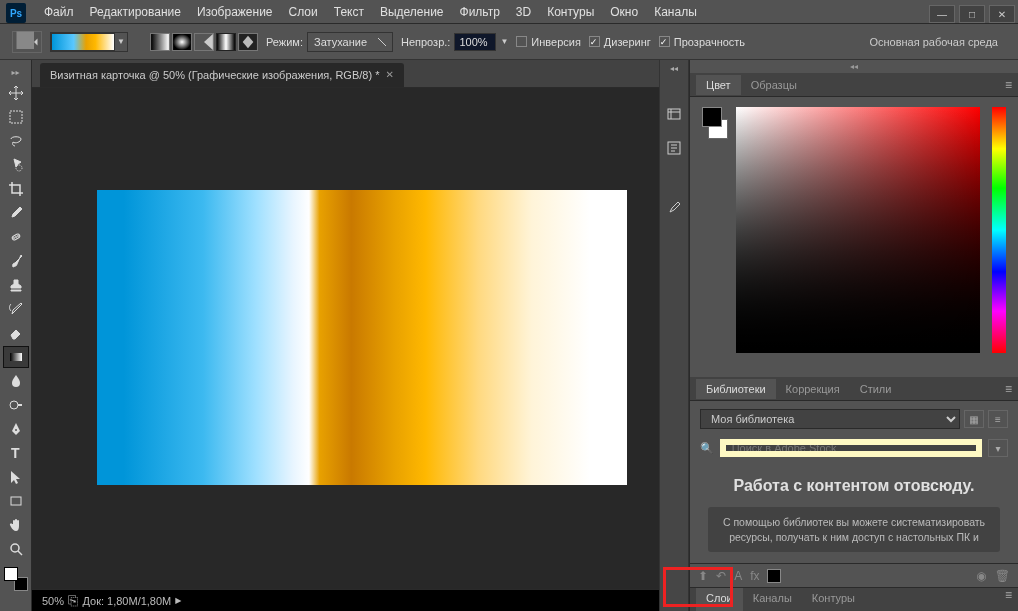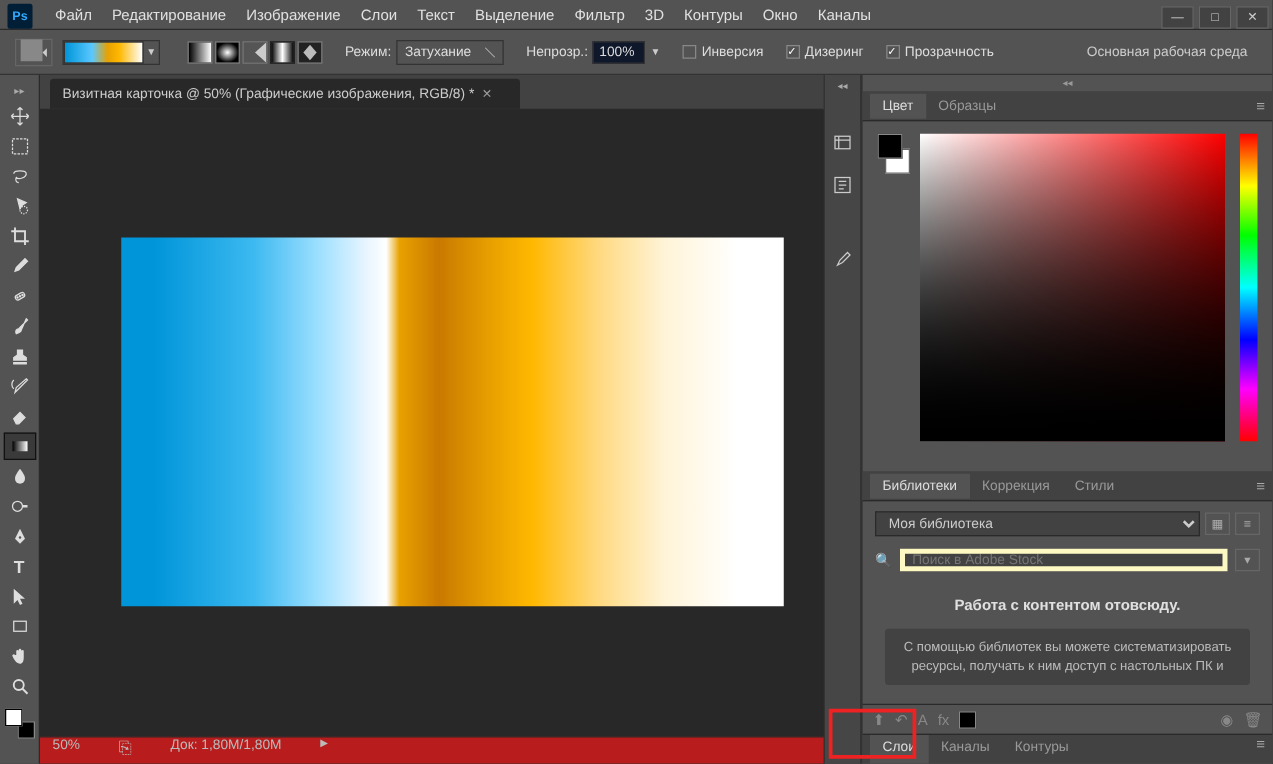--- a/index.html
+++ b/index.html
@@ -9,66 +9,66 @@
 .menu-item{padding:4px 8px;cursor:default;font-size:12px;color:#e0e0e0}
 .win-controls{margin-left:auto;display:flex;gap:0;padding-right:3px}
 .win-btn{width:26px;height:18px;background:#424242;border:1px solid #666;margin-left:4px;display:flex;align-items:center;justify-content:center;color:#ccc;font-size:10px}
 .options-bar{height:36px;background:#535353;border-bottom:1px solid #333;display:flex;align-items:center;padding:0 12px;gap:8px}
 .tool-preset{width:30px;height:22px;background:#535353;border:1px solid #666;display:flex;align-items:center;justify-content:center}
 .gradient-sample{width:64px;height:18px;background:linear-gradient(90deg,#0095d9 0%,#5ac8ff 35%,#e8a100 55%,#ffb800 70%,#fff 100%);border:1px solid #333}
 .grad-type-btns{display:flex;gap:2px;margin-left:14px}
 .grad-type{width:20px;height:18px;background:#535353;border:1px solid #777;position:relative}
 .grad-type.active{background:#3a3a3a;border:1px solid #222}
 .grad-type svg{width:100%;height:100%}
-.opt-group{display:flex;align-items:center;gap:4px;margin-left:10px;color:#ddd}
+.opt-group{display:flex;align-items:center;gap:4px;color:#ddd}
 .opt-select{height:20px;background:#535353;border:1px solid #333;color:#ddd;padding:0 18px 0 6px;font-size:11px;appearance:none;background-image:linear-gradient(45deg,transparent 45%,#ccc 50%,transparent 55%);background-repeat:no-repeat;background-position:right 6px center;background-size:8px 8px}
 .opt-input{width:42px;height:18px;background:#0f172a;border:1px solid #333;color:#ddd;padding:0 4px;font-size:11px}
 .chk{width:11px;height:11px;background:#535353;border:1px solid #888}
 .chk.on::after{content:"✓";color:#fff;font-size:9px;position:relative;top:-2px;left:0}
 .workspace-btn{margin-left:auto;padding:2px 8px;color:#ccc}
 .main{display:flex;height:551px;background:#464646}
 .toolbox{width:32px;background:#535353;border-right:1px solid #2a2a2a;display:flex;flex-direction:column;align-items:center;padding-top:8px}
 .toolbox .collapse{font-size:8px;color:#aaa;margin-bottom:4px}
 .tool{width:26px;height:22px;display:flex;align-items:center;justify-content:center;margin:1px 0;color:#ddd;position:relative}
 .tool.active{background:#3a3a3a;border:1px solid #111}
 .tool svg{width:16px;height:16px}
 .fgbg{position:relative;width:24px;height:24px;margin-top:6px}
 .fgbg .fg{position:absolute;top:0;left:0;width:14px;height:14px;background:#fff;border:1px solid #000}
 .fgbg .bg{position:absolute;bottom:0;right:0;width:14px;height:14px;background:#000;border:1px solid #888}
 .doc-area{flex:1;display:flex;flex-direction:column;background:#282828}
 .doc-tabs{height:28px;background:#424242;display:flex;align-items:flex-end;border-bottom:1px solid #2a2a2a;padding-left:8px}
-.doc-tab{padding:6px 22px 6px 10px;background:#282828;color:#ccc;font-size:11px;border-top-left-radius:3px;border-top-right-radius:3px;display:flex;align-items:flex-start;gap:6px}
+.doc-tab{padding:6px 10px 6px 10px;background:#282828;color:#ccc;font-size:11px;border-top-left-radius:3px;border-top-right-radius:3px;display:flex;align-items:flex-start;gap:6px}
 .doc-tab .close{color:#999;font-size:10px}
 .canvas-wrap{flex:1;background:#282828;position:relative;overflow:hidden}
 .canvas{position:absolute;left:65px;top:102px;width:530px;height:295px;background:#fff}
 .canv-grad{width:100%;height:100%;background:linear-gradient(90deg,#0095d9 0%,#0095d9 5%,#3cb9f0 20%,#9fe0ff 30%,#e8f5ff 37%,#ffffff 40%,#e8a100 42%,#c97900 48%,#e8a100 56%,#ffb800 62%,#ffd980 72%,#fff4d8 82%,#ffffff 93%)}
-.statusbar{height:22px;background:#b91c1c;display:flex;align-items:flex-start;color:#bbb;font-size:11px;padding:0 10px;gap:31px;border-top:1px solid #2a2a2a}
+.statusbar{height:22px;background:#000000;display:flex;align-items:center;color:#bbb;font-size:11px;padding:0 10px;gap:4px;border-top:1px solid #2a2a2a}
 .mid-dock{width:30px;background:#464646;border-left:1px solid #333;border-right:1px solid #333;display:flex;flex-direction:column;align-items:center;padding-top:4px;gap:12px}
 .mid-dock .collapse{font-size:8px;color:#aaa}
 .dock-icon{width:22px;height:22px;display:flex;align-items:center;justify-content:center;color:#ccc}
 .panels{width:329px;background:#535353;display:flex;flex-direction:column;border-left:1px solid #2a2a2a}
 .panel-tabs{display:flex;align-items:center;height:24px;background:#424242;border-bottom:1px solid #2a2a2a;padding-left:6px}
 .ptab{padding:4px 10px;color:#999;font-size:11px}
 .ptab.active{background:#535353;color:#ddd}
 .pmenu{margin-left:auto;margin-right:6px;color:#aaa;font-size:12px}
 .color-panel{height:280px;padding:10px 12px;display:flex;gap:8px;position:relative}
 .color-swatch{width:26px;height:32px;position:relative;flex-shrink:0}
 .color-swatch .fg{position:absolute;top:0;left:0;width:20px;height:20px;background:#000;border:1px solid #888}
 .color-swatch .bg{position:absolute;bottom:0;right:0;width:20px;height:20px;background:#fff;border:1px solid #666}
 .sat-box{flex:1;height:246px;background:linear-gradient(to top,#000,transparent),linear-gradient(to right,#fff,#f00);position:relative}
 .sat-box::before{content:"";position:absolute;inset:0;background:linear-gradient(to top,#000,transparent)}
 .hue-strip{width:14px;height:246px;background:linear-gradient(to bottom,#f00 0%,#ff0 17%,#0f0 33%,#0ff 50%,#00f 67%,#f0f 83%,#f00 100%);margin-left:4px}
 .lib-panel{flex:1;display:flex;flex-direction:column}
 .lib-controls{padding:8px 10px;display:flex;gap:4px;align-items:center}
 .lib-select{flex:1;height:20px;background:#424242;border:1px solid #2a2a2a;color:#ccc;padding:0 6px;font-size:11px}
 .lib-icon{width:20px;height:18px;border:1px solid #666;display:flex;align-items:center;justify-content:center;color:#aaa;font-size:10px}
 .search-row{padding:2px 10px;display:flex;gap:6px;align-items:center}
-.search-inp{flex:1;height:18px;background:#424242;border:4px solid #fef9c3;padding:0 6px;font-size:11px;color:#888}
+.search-inp{flex:1;height:18px;background:#424242;border:6px solid #fef9c3;padding:0 6px;font-size:11px;color:#888}
 .lib-content{flex:1;padding:10px 18px;overflow:hidden}
-.lib-title{text-align:center;font-weight:bold;font-size:12px;color:#e0e0e0;margin:8px 0 12px}
+.lib-title{text-align:center;font-weight:bold;font-size:16px;color:#e0e0e0;margin:8px 0 12px}
 .lib-desc{background:#424242;padding:8px;font-size:10.5px;color:#bbb;text-align:center;line-height:1.4;border-radius:3px}
 .lib-foot{height:24px;border-top:1px solid #2a2a2a;display:flex;align-items:center;padding:0 8px;gap:8px;color:#888;font-size:12px}
 .lib-foot .sp{flex:1}
 .layers-tabs{display:flex;height:24px;background:#424242;padding-left:6px;border-top:1px solid #2a2a2a}
 .hl{position:absolute;border:3px solid #e22;pointer-events:none}
 .collapse-btns{display:flex;justify-content:center;font-size:8px;color:#999;padding:2px 0}
 </style>
 </head>
 <body>
 

